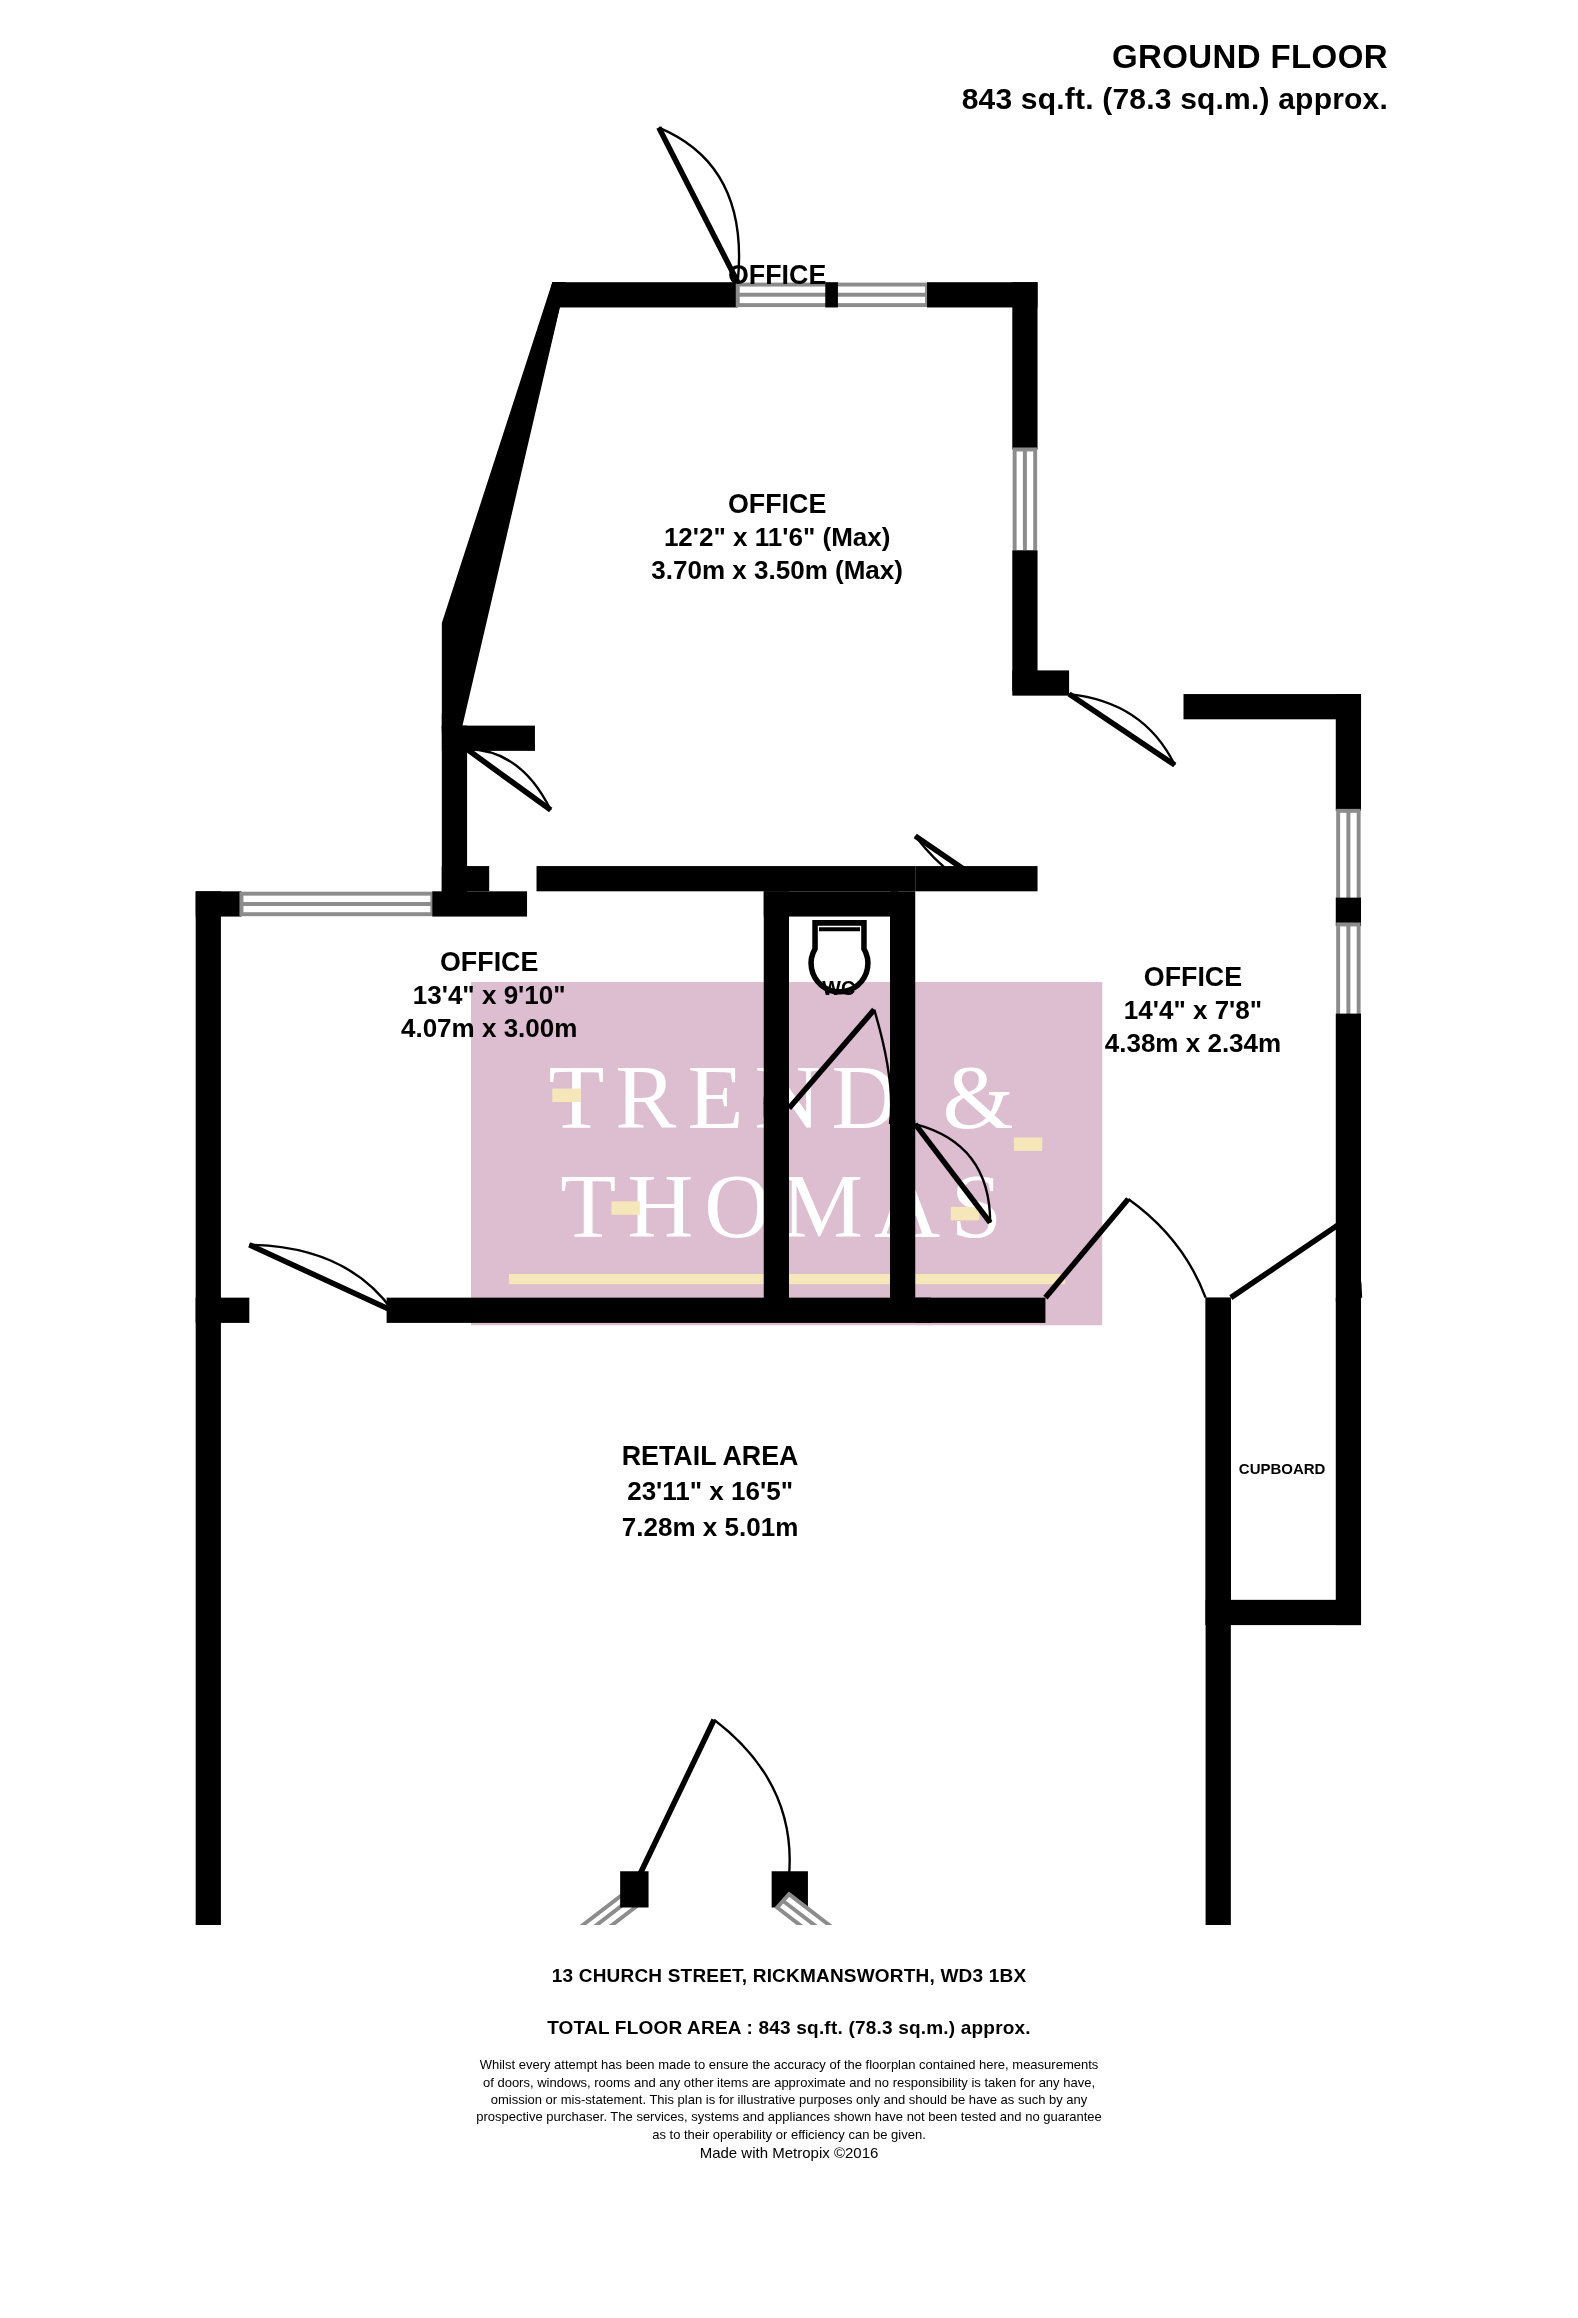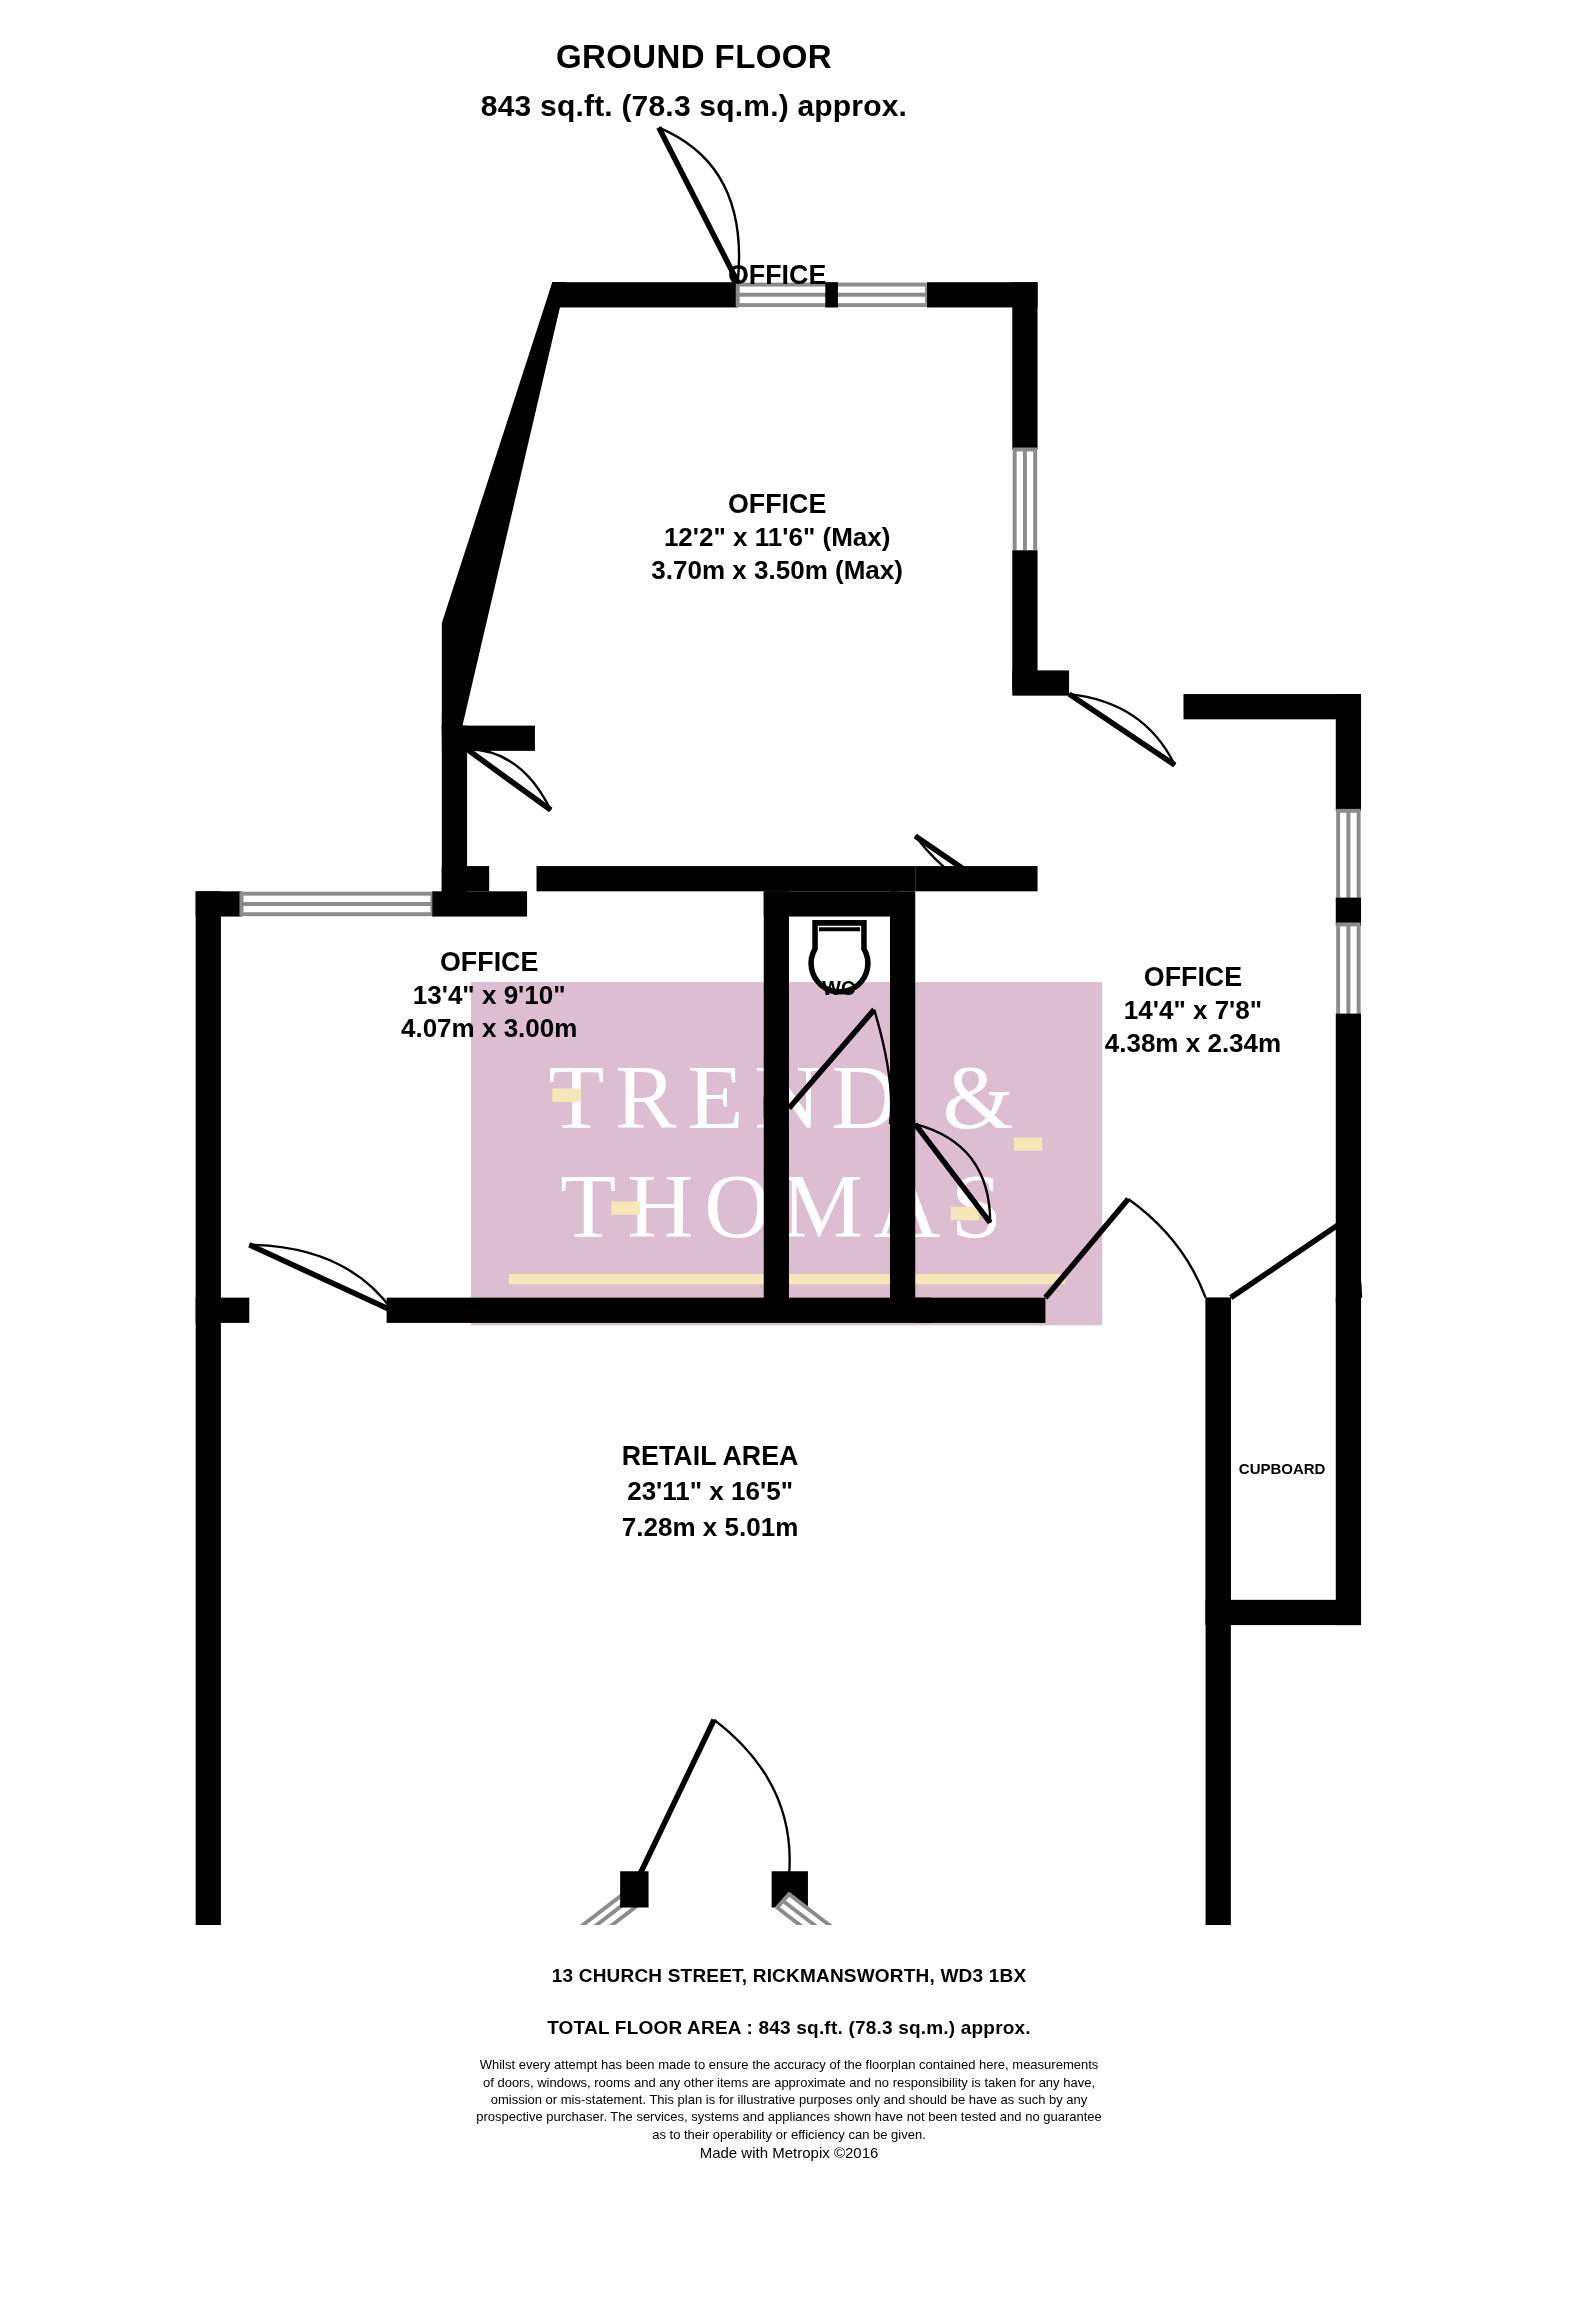--- a/index.html
+++ b/index.html
@@ -23,34 +23,34 @@
     height: 2319px;
     background: #ffffff;
   }
 
   
   .header {
     position: absolute;
     top: 38px;
     left: 0;
     width: 1388px;
-    text-align: center;
+    text-align: right;
   }
   .header .line1 {
     font-size: 33px;
     font-weight: bold;
     letter-spacing: 0.4px;
     line-height: 1.16;
   }
   .header .line2 {
     font-size: 30px;
     font-weight: bold;
     letter-spacing: 0.2px;
     line-height: 1.2;
-    margin-top: 12px;
+    margin-top: 5px;
   }
 
   
   .plan-wrap {
     position: absolute;
     top: 118px;
     left: 0;
     width: 1578px;
     height: 1807px;
   }

